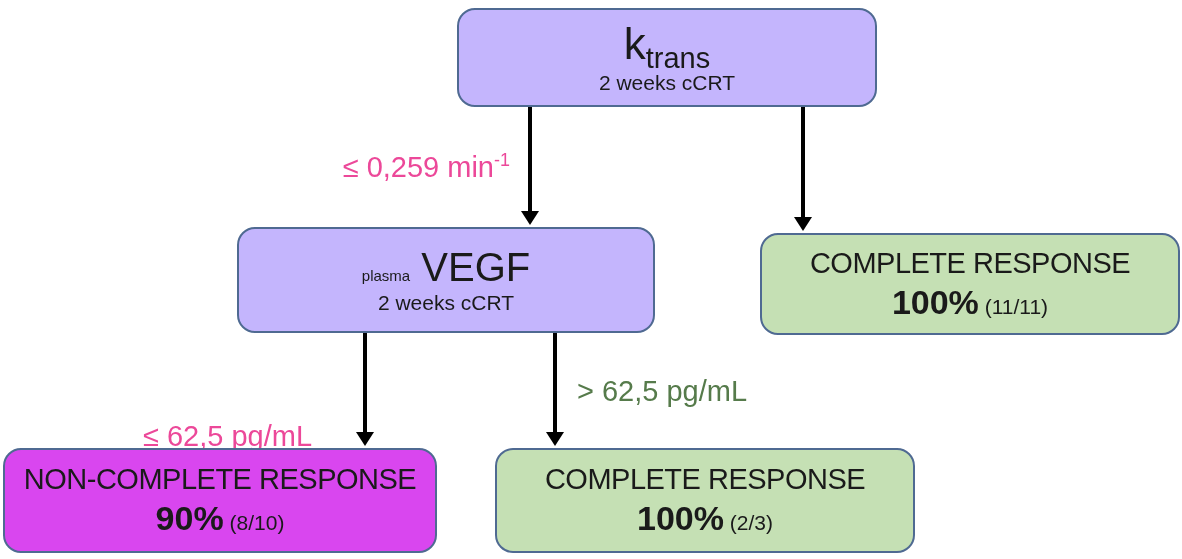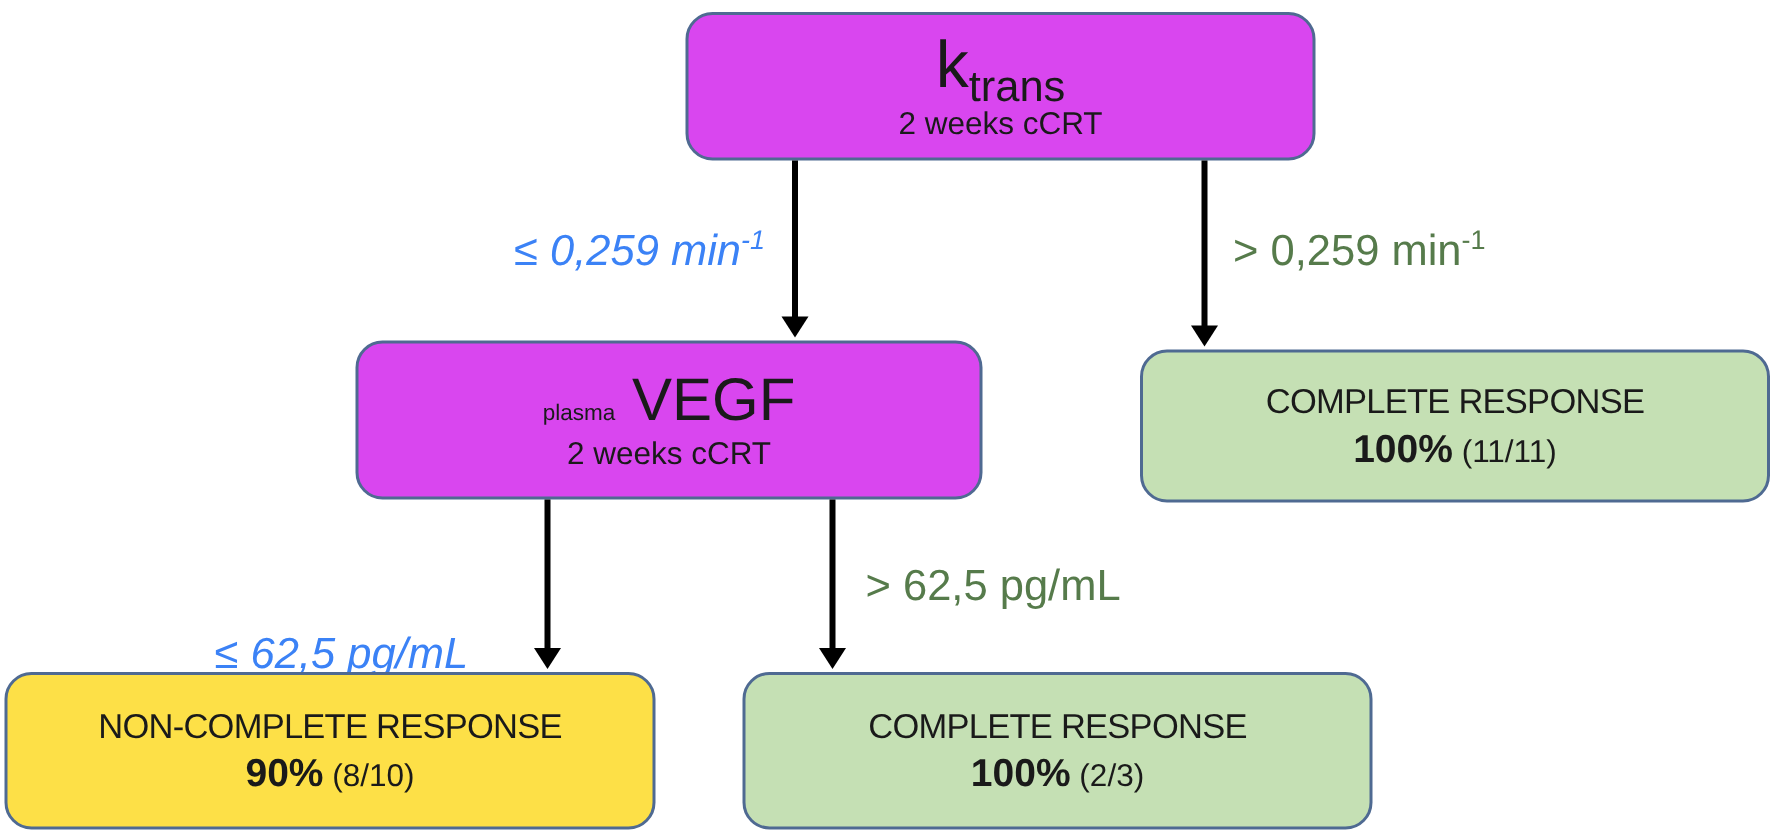--- a/index.html
+++ b/index.html
@@ -22,40 +22,40 @@
     box-sizing: border-box;
     border: 2px solid #4f6a92;
     border-radius: 18px;
     display: flex;
     flex-direction: column;
     align-items: center;
     justify-content: center;
     text-align: center;
     color: #1a1a1a;
   }
-  .node.gray   { background: #d946ef; }
+  .node.gray   { background: #c4b5fd; }
   .node.green  { background: #c5e0b4; }
-  .node.orange { background: #fde047; }
+  .node.orange { background: #d946ef; }
 
   #ktrans-node { left: 457px; top: 8px;   width: 420px; height: 99px;  }
   #vegf-node   { left: 237px; top: 227px; width: 418px; height: 106px; }
   #cr-right    { left: 760px; top: 233px; width: 420px; height: 102px; }
   #ncr-node    { left: 3px;   top: 448px; width: 434px; height: 105px; }
   #cr-bottom   { left: 495px; top: 448px; width: 420px; height: 105px; }
 
   .symbol-line { line-height: 1.05; white-space: nowrap; }
   .k-symbol    { font-size: 44px; }
   .k-sub       { font-size: 29px; position: relative; top: 9px; }
   .vegf-prefix { font-size: 15px; }
   .vegf-symbol { font-size: 40px; }
   .node-subtitle { font-size: 21px; margin-top: 3px; line-height: 1.1; }
 
-  .outcome-title { font-size: 23px; line-height: 1.15; white-space: nowrap; letter-spacing: -0.5px; }
+  .outcome-title { font-size: 29px; line-height: 1.15; white-space: nowrap; letter-spacing: -0.5px; }
   .outcome-stat  { margin-top: 4px; line-height: 1.1; white-space: nowrap; }
-  .outcome-pct   { font-size: 26px; font-weight: bold; }
+  .outcome-pct   { font-size: 34px; font-weight: bold; }
   .outcome-frac  { font-size: 21px; }
 
   
   .arrow { position: absolute; width: 18px; }
   .arrow .shaft {
     position: absolute;
     left: 50%;
     transform: translateX(-50%);
     top: 0;
     bottom: 11px;
@@ -77,21 +77,21 @@
   #arrow-vegf-low    { left: 356px; top: 333px; height: 113px; }
   #arrow-vegf-high   { left: 546px; top: 333px; height: 113px; }
 
   
   .cond {
     position: absolute;
     font-size: 29px;
     line-height: 34px;
     white-space: nowrap;
   }
-  .cond.red   { color: #3b82f6; font-style: italic; }
+  .cond.red   { color: #ec4899; }
   .cond.green { color: #567b4b; }
   .cond sup   { font-size: 62%; }
 
   #cond-ktrans-low  { left: 295px; top: 143px; width: 215px; text-align: right; }
   #cond-ktrans-high { left: 822px; top: 143px; }
   #cond-vegf-low    { left: 143px; top: 375px; margin-top: 44px; }
   #cond-vegf-high   { left: 577px; top: 374px; }
 </style>
 </head>
 <body>
@@ -106,21 +106,20 @@
   <div class="arrow" id="arrow-ktrans-low">
     <div class="shaft"></div>
     <div class="head"></div>
   </div>
   <div class="arrow" id="arrow-ktrans-high">
     <div class="shaft"></div>
     <div class="head"></div>
   </div>
 
   <div class="cond red" id="cond-ktrans-low"><span>≤ 0,259 min</span><sup>-1</sup></div>
-  <div class="cond green" id="cond-ktrans-high"><span>&gt; 0,259 min</span><sup>-1</sup></div>
 
   <div class="node gray" id="vegf-node">
     <div class="symbol-line"><span class="vegf-prefix">plasma</span><span class="vegf-symbol">&nbsp;<span>VEGF</span></span></div>
     <div class="node-subtitle">2 weeks cCRT</div>
   </div>
 
   <div class="node green" id="cr-right">
     <div class="outcome-title">COMPLETE RESPONSE</div>
     <div class="outcome-stat"><span class="outcome-pct">100%</span><span class="outcome-frac">&nbsp;<span>(11/11)</span></span></div>
   </div>

